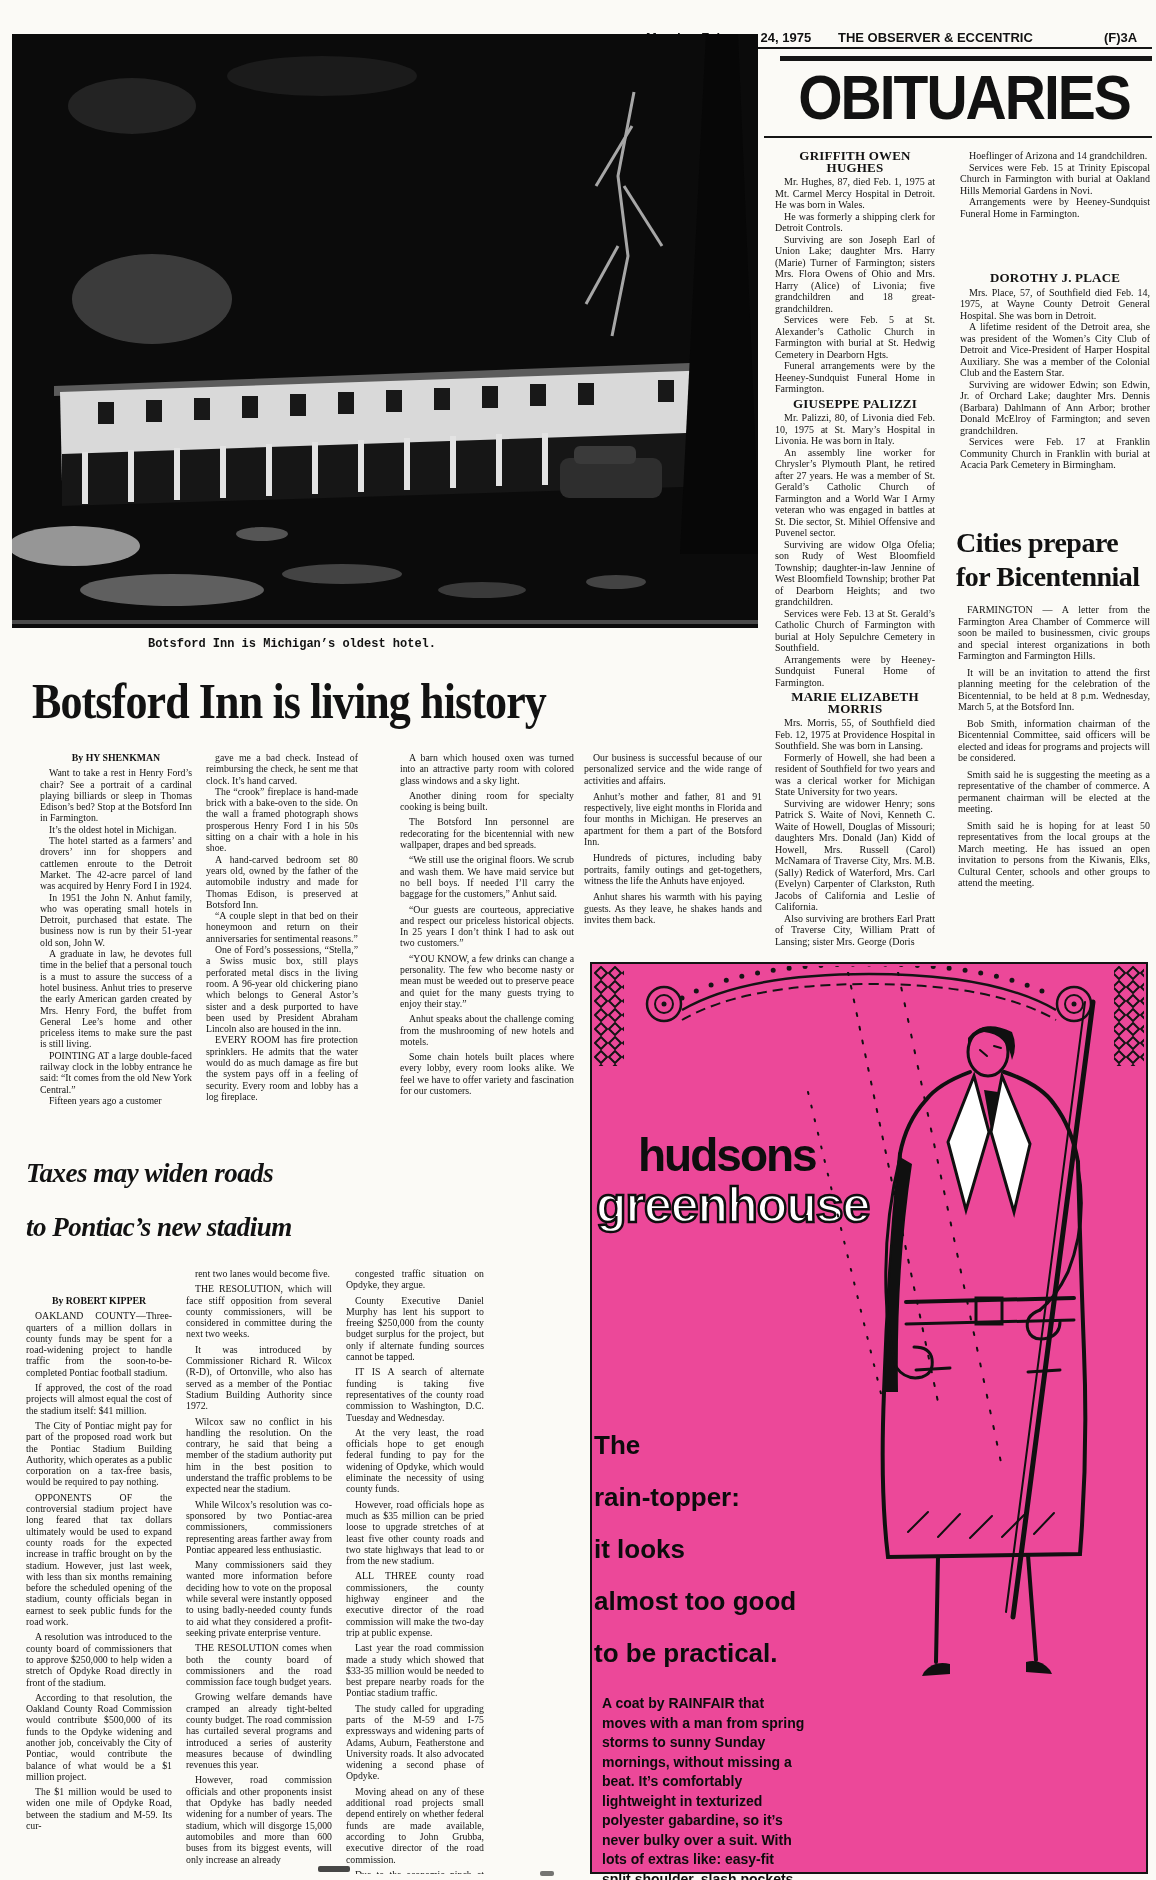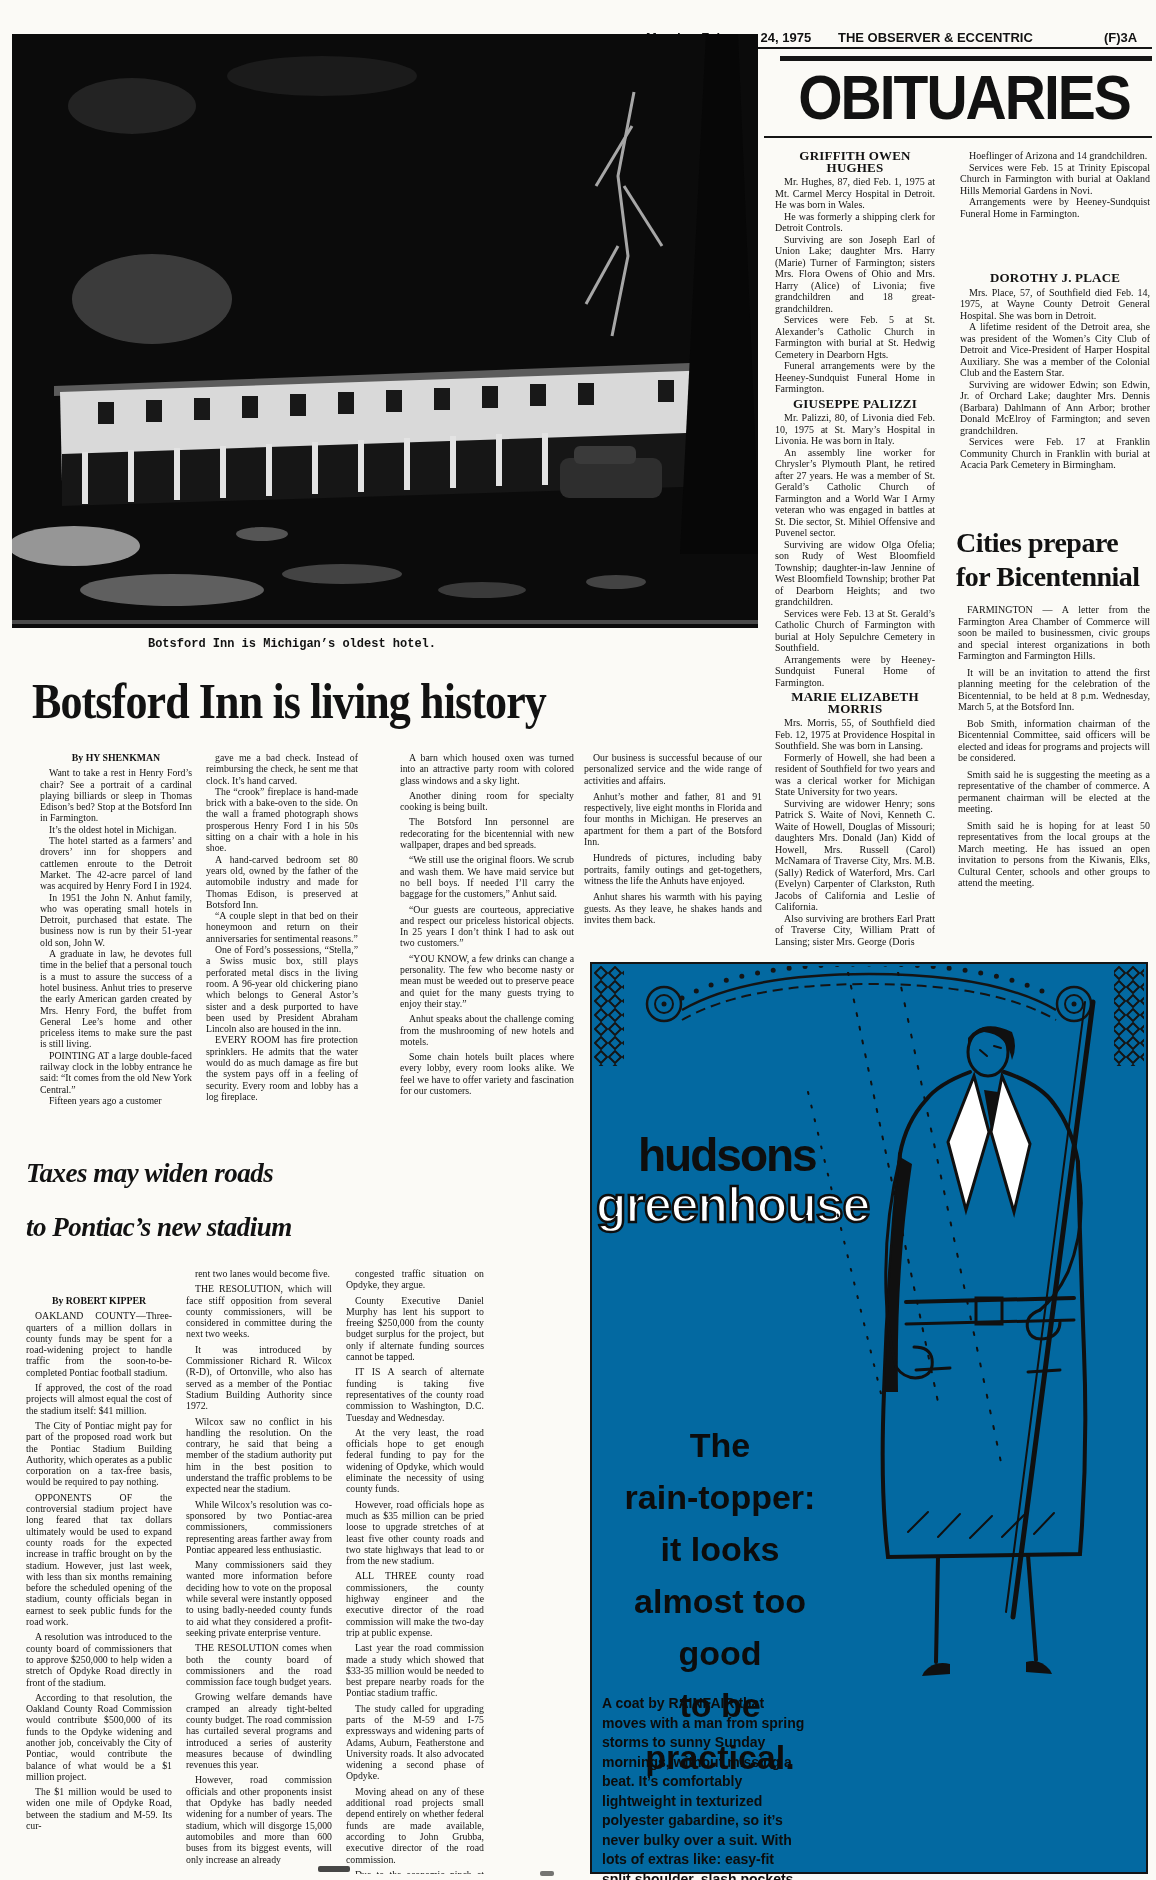--- a/index.html
+++ b/index.html
@@ -18,23 +18,23 @@
   .col p{margin:0;text-indent:9px;}
   .sz-a{font-size:9.8px;line-height:11.3px;}
   .sz-b{font-size:10px;line-height:11.5px;}
   .gap p{margin:0 0 5px;}
   .gap4 p{margin:0 0 4px;}
   .byline{font-weight:700;text-align:center;text-indent:0!important;margin:0 0 4px!important;}
   .obit-h{font-weight:700;font-size:13px;text-align:center;margin:3px 0 3px;letter-spacing:.2px;}
   .obit-h.first{margin-top:0;}
   .caption{font-family:Liberation Mono, monospace;font-weight:700;font-size:12px;text-align:center;}
   
-  .ad{position:absolute;left:590px;top:962px;width:558px;height:912px;border:2px solid #141414;box-sizing:border-box;background:#0369a1;}
+  .ad{position:absolute;left:590px;top:962px;width:558px;height:912px;border:2px solid #141414;box-sizing:border-box;background:#ec4899;}
   .ad-brand1{position:absolute;left:46px;top:168px;font-family:"Liberation Sans",sans-serif;font-weight:700;font-size:46px;letter-spacing:-2px;color:#0e0e0e;line-height:1;}
-  .ad-head{position:absolute;left:18px;top:455px;width:220px;text-align:center;font-family:"Liberation Sans",sans-serif;font-weight:700;font-size:34px;color:#0c0c0c;}
+  .ad-head{position:absolute;left:2px;top:455px;width:220px;text-align:left;font-family:"Liberation Sans",sans-serif;font-weight:700;font-size:26px;color:#0c0c0c;}
   .ad-head p{margin:0;line-height:52px;}
   .ad-body{position:absolute;left:10px;top:730px;width:204px;font-family:"Liberation Sans",sans-serif;font-weight:700;font-size:14px;line-height:19.5px;color:#0c0c0c;text-align:left;}
   .smudge{position:absolute;background:#1a1a1a;border-radius:2px;}
 </style>
 </head>
 <body>
 
 <div class="page">
 
   <div class="abs mast" style="left:646px;top:30px;">Monday, February 24, 1975</div>

